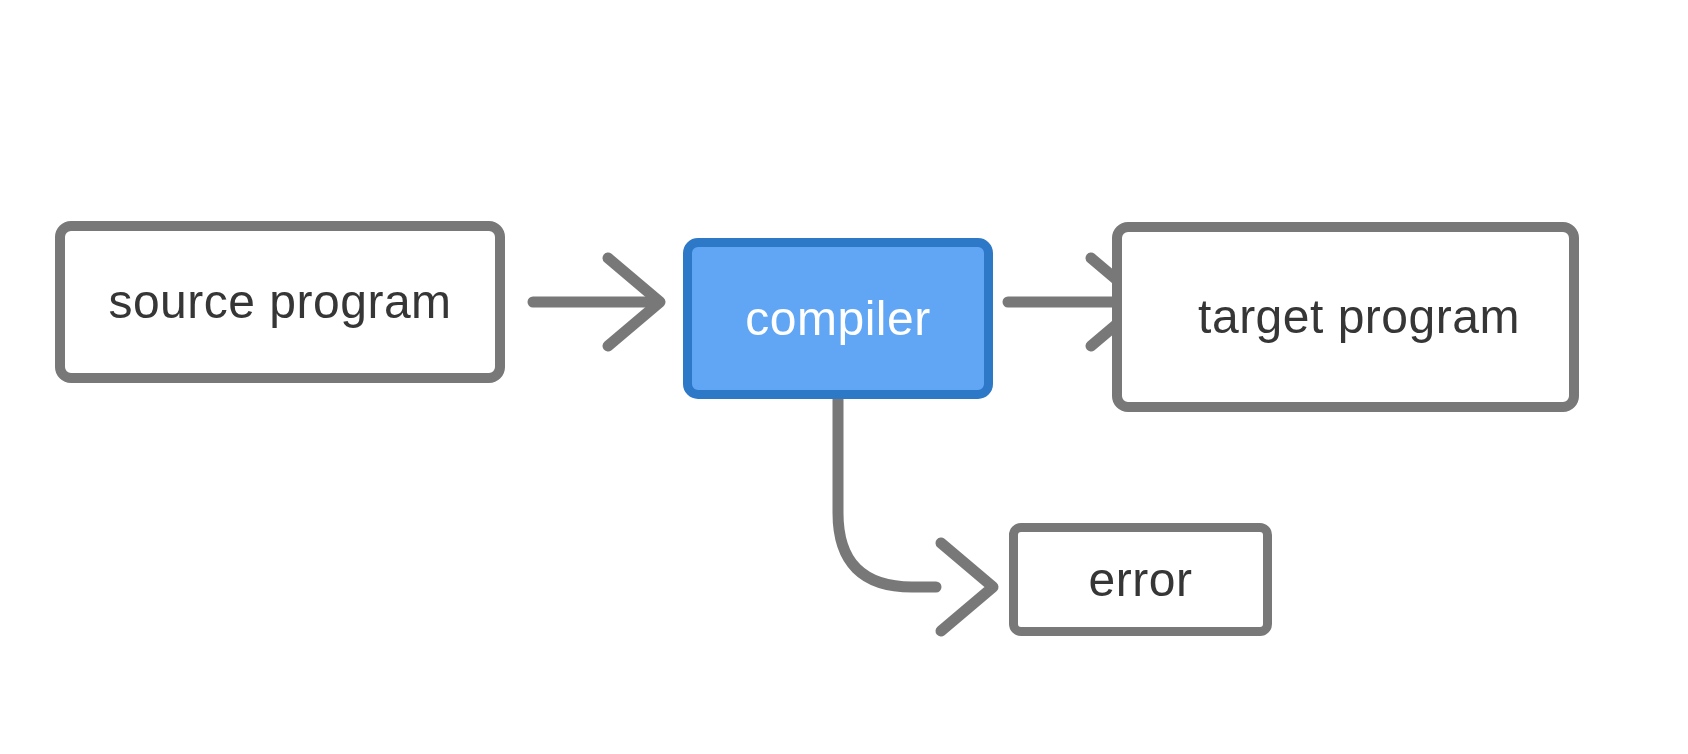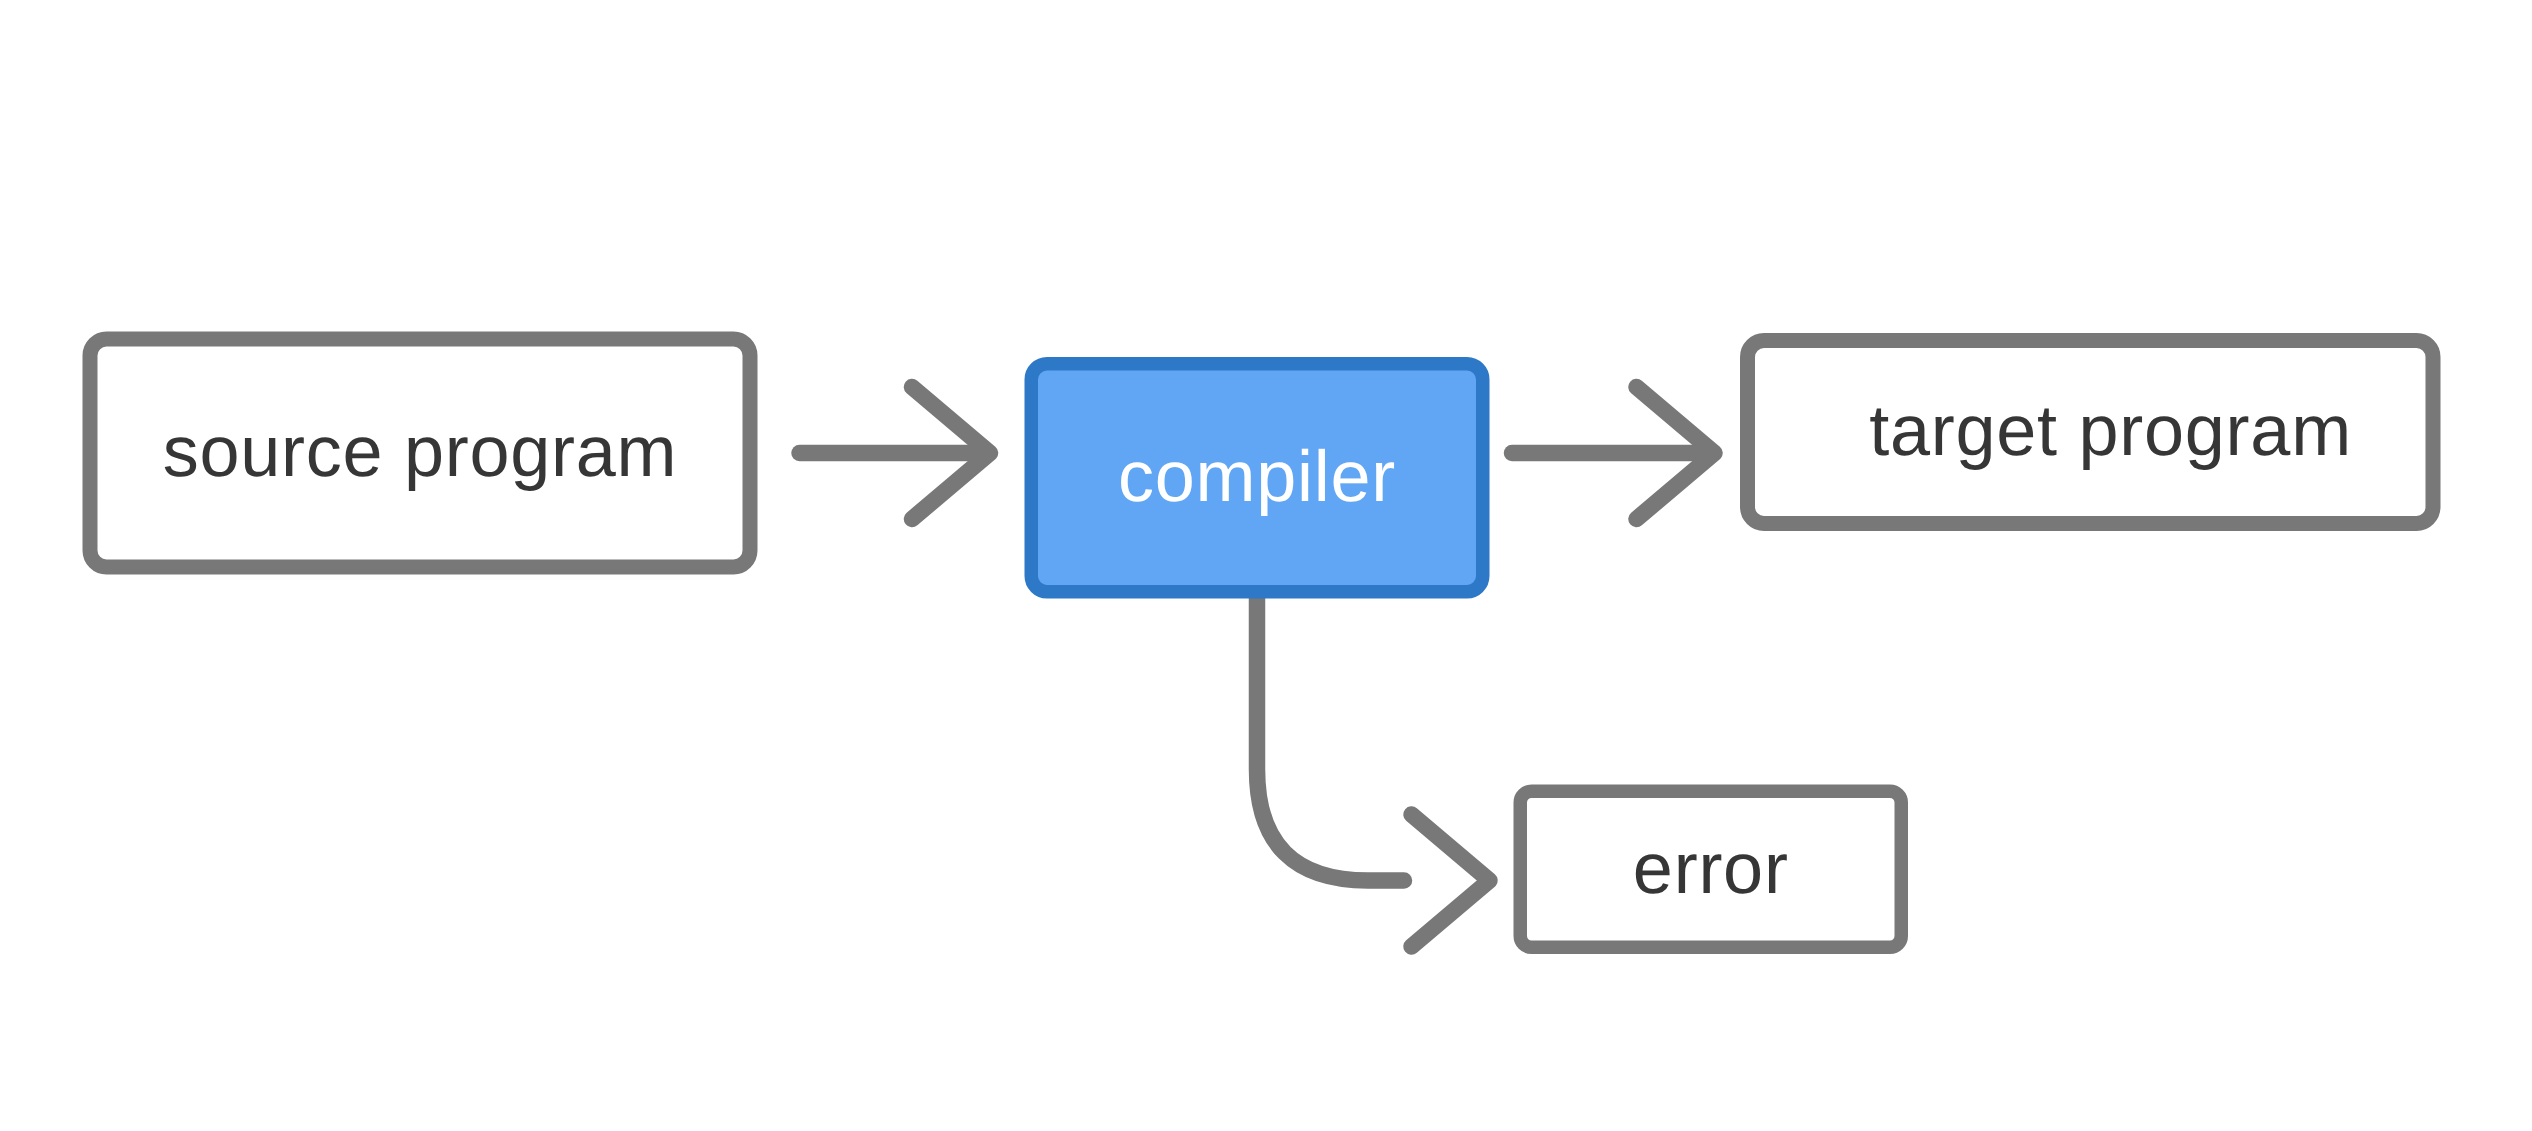--- a/index.html
+++ b/index.html
@@ -48,24 +48,24 @@
     top: 222px;
     width: 310px;
     height: 161px;
     background: #60A6F4;
     border: 9px solid #2E78C8;
     border-radius: 15px;
     color: #ffffff;
     margin-top: 16px;
   }
   #node-target {
-    left: 1160px;
+    left: 1112px;
     top: 222px;
     width: 467px;
-    height: 132px;
+    height: 190px;
     padding-left: 27px;
   }
   #node-error {
     left: 1009px;
     top: 523px;
     width: 263px;
     height: 113px;
     border-width: 9px;
     border-radius: 12px;
   }

